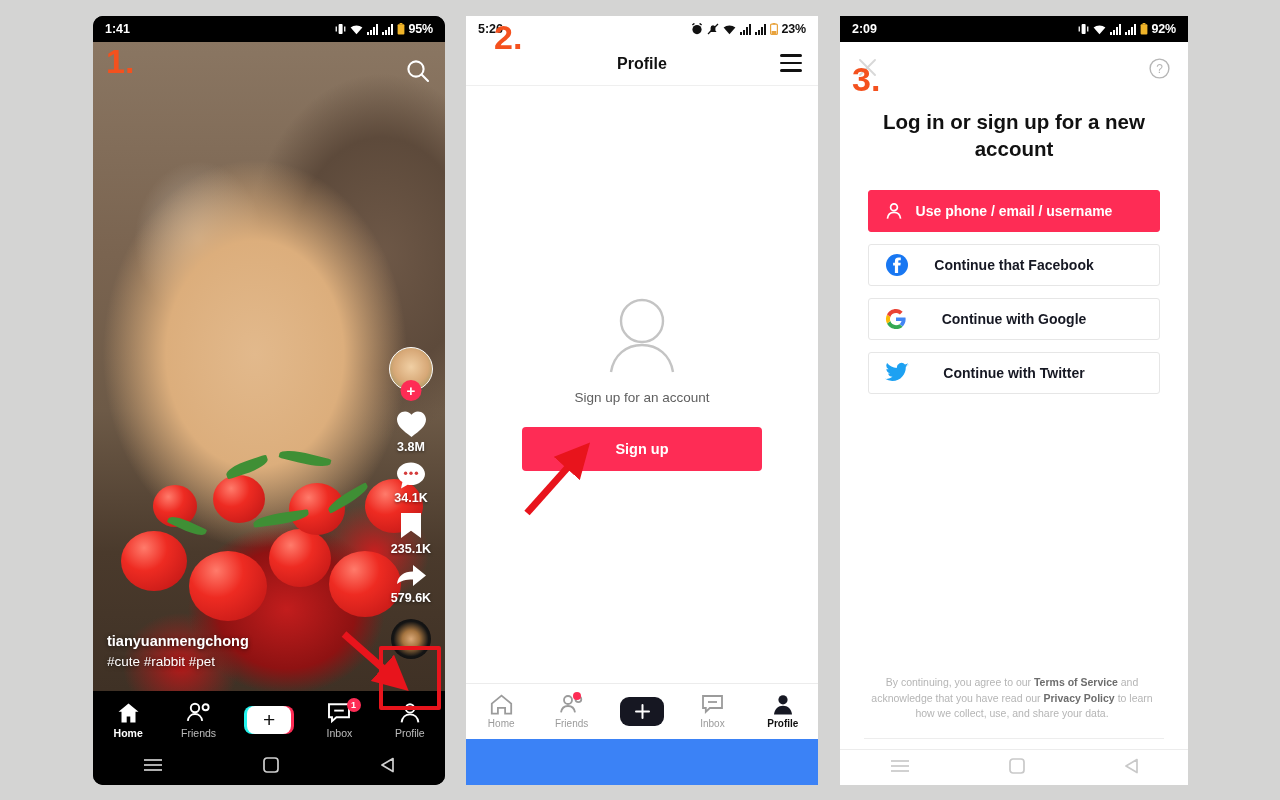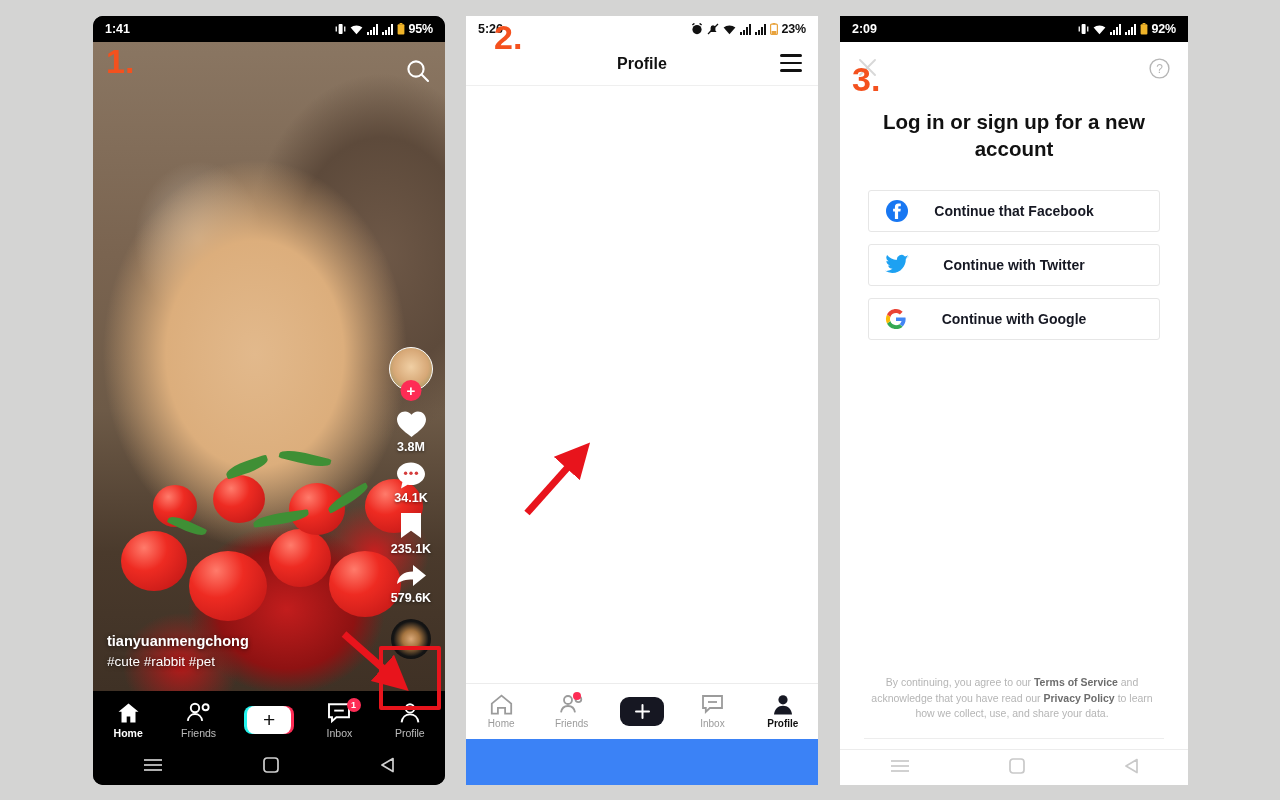--- a/index.html
+++ b/index.html
@@ -411,20 +411,28 @@
     <div class="p2-header">
       <span class="p2-title">Profile</span>
       <span class="hamburger">
           <span></span>
           <span></span>
           <span></span>
         </span>
     </div>
 
     <div class="p2-body">
+      <div class="p2-center">
+        <svg width="78" height="76" viewBox="0 0 78 76" fill="none" stroke="#c4c4c4" stroke-width="2.4">
+          <circle cx="39" cy="23" r="21"></circle>
+          <path d="M8 74c2.6-17 15.4-27 31-27s28.4 10 31 27"></path>
+        </svg>
+        <div class="p2-sub">Sign up for an account</div>
+        <button class="signup-btn">Sign up</button>
+      </div>
 
       <div class="tabbar-light">
         <div class="tb-item">
           <svg width="23" height="21" viewBox="0 0 23 21" fill="none" stroke="#9b9b9b" stroke-width="1.8">
               <path d="M11.5 1.6 1.8 9.6v10h6.1v-5.8h7.2v5.8h6.1v-10Z"></path>
             </svg>
           <span class="tb-label-l">Home</span>
         </div>
         <div class="tb-item">
           <svg width="26" height="21" viewBox="0 0 26 21" fill="none" stroke="#9b9b9b" stroke-width="1.8">
@@ -515,50 +523,59 @@
         <svg width="21" height="21" viewBox="0 0 21 21">
             <circle cx="10.5" cy="10.5" r="9.4" fill="none" stroke="#b6b6b6" stroke-width="1.4"></circle>
             <text x="10.5" y="15" text-anchor="middle" font-size="12" fill="#b6b6b6" font-family="Liberation Sans, sans-serif">?</text>
           </svg>
       </span>
     </div>
 
     <div class="p3-title">Log in or sign up for a new account</div>
 
     <div class="login-list">
+      <div class="login-btn primary">
+        <span class="login-ico">
+          <svg width="18" height="18" viewBox="0 0 18 18" fill="none" stroke="#fff" stroke-width="1.7">
+              <circle cx="9" cy="5.2" r="3.4"></circle>
+              <path d="M2.4 16.6C2.9 12.7 5.6 10.4 9 10.4s6.1 2.3 6.6 6.2"></path>
+            </svg>
+        </span>
+        <span class="login-txt">Use phone / email / username</span>
+      </div>
 
       <div class="login-btn">
         <span class="login-ico">
           <svg width="24" height="24" viewBox="0 0 24 24">
               <circle cx="12" cy="12" r="11" fill="#1877f2"></circle>
               <path d="M15.4 12.4h-2.3V20h-3.2v-7.6H8.1V9.7h1.8V8.2c0-2.3 1-3.6 3.7-3.6h2.2v2.7h-1.4c-1 0-1.1.4-1.1 1.2v1.2h2.5Z" fill="#fff"></path>
             </svg>
         </span>
         <span class="login-txt">Continue that Facebook</span>
-      </div>
-
-      <div class="login-btn">
-        <span class="login-ico">
-          <svg width="24" height="22" viewBox="0 0 24 22">
-              <path fill="#1da1f2" d="M23.6 3.1a9.5 9.5 0 0 1-2.7.8 4.8 4.8 0 0 0 2.1-2.6 9.6 9.6 0 0 1-3 1.2A4.7 4.7 0 0 0 11.8 6a13.4 13.4 0 0 1-9.7-5 4.7 4.7 0 0 0 1.5 6.3A4.7 4.7 0 0 1 1.4 6.7v.1a4.7 4.7 0 0 0 3.8 4.6 4.8 4.8 0 0 1-2.1.1 4.7 4.7 0 0 0 4.4 3.3A9.5 9.5 0 0 1 0 16.8a13.4 13.4 0 0 0 7.3 2.1c8.7 0 13.5-7.2 13.5-13.5v-.6a9.6 9.6 0 0 0 2.8-2.4Z"></path>
-            </svg>
-        </span>
-        <span class="login-txt">Continue with Twitter</span>
       </div>
 
       <div class="login-btn">
         <span class="login-ico">
           <svg width="22" height="22" viewBox="0 0 48 48">
             <path fill="#4285F4" d="M45 24.5c0-1.6-.1-2.8-.4-4H24v7.6h12c-.3 2-1.6 5-4.5 7l6.9 5.3C42.5 36.6 45 31 45 24.5Z"></path>
             <path fill="#34A853" d="M24 46c5.9 0 10.9-2 14.4-5.3l-6.9-5.3c-1.8 1.3-4.3 2.2-7.5 2.2-5.8 0-10.7-3.8-12.4-9.1l-7.1 5.5C8.1 41.2 15.4 46 24 46Z"></path>
             <path fill="#FBBC05" d="M11.6 28.5c-.5-1.4-.7-2.9-.7-4.5s.3-3.1.7-4.5l-7.1-5.5C3 17 2 20.4 2 24s1 7 2.5 10Z"></path>
             <path fill="#EA4335" d="M24 10.8c3.3 0 6.1 1.1 8.4 3.3l6.1-6.1C34.9 4.5 29.9 2 24 2 15.4 2 8.1 6.8 4.5 14l7.1 5.5c1.7-5.3 6.6-8.7 12.4-8.7Z"></path>
           </svg>
         </span>
         <span class="login-txt">Continue with Google</span>
+      </div>
+
+      <div class="login-btn">
+        <span class="login-ico">
+          <svg width="24" height="22" viewBox="0 0 24 22">
+              <path fill="#1da1f2" d="M23.6 3.1a9.5 9.5 0 0 1-2.7.8 4.8 4.8 0 0 0 2.1-2.6 9.6 9.6 0 0 1-3 1.2A4.7 4.7 0 0 0 11.8 6a13.4 13.4 0 0 1-9.7-5 4.7 4.7 0 0 0 1.5 6.3A4.7 4.7 0 0 1 1.4 6.7v.1a4.7 4.7 0 0 0 3.8 4.6 4.8 4.8 0 0 1-2.1.1 4.7 4.7 0 0 0 4.4 3.3A9.5 9.5 0 0 1 0 16.8a13.4 13.4 0 0 0 7.3 2.1c8.7 0 13.5-7.2 13.5-13.5v-.6a9.6 9.6 0 0 0 2.8-2.4Z"></path>
+            </svg>
+        </span>
+        <span class="login-txt">Continue with Twitter</span>
       </div>
     </div>
 
     <div class="p3-legal">
       <span>By continuing, you agree to our </span><b>Terms of Service</b><span> and</span>
       <span>acknowledge that you have read our </span><b>Privacy Policy</b><span> to</span>
       <span>learn how we collect, use, and share your data.</span>
     </div>
 
     <div class="p3-divider"></div>

